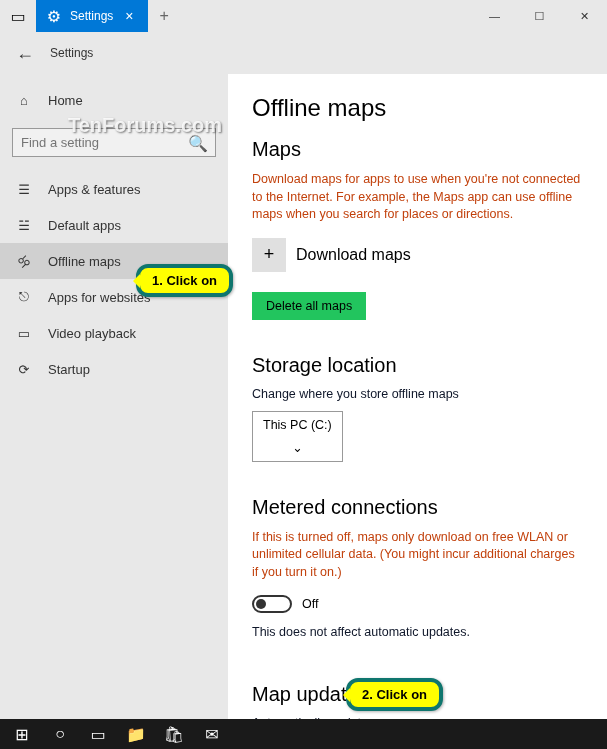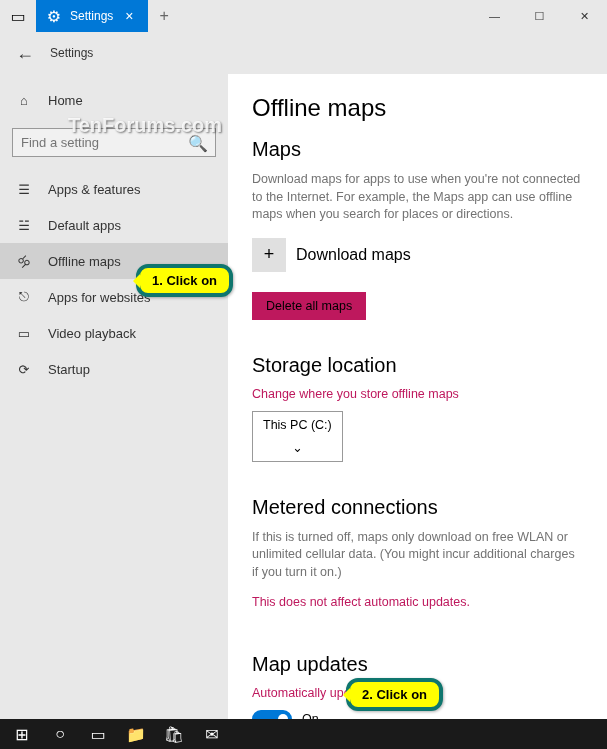--- a/index.html
+++ b/index.html
@@ -26,27 +26,27 @@
     .nav-item.selected { background: #d0d0d0; }
     .nav-icon { width: 16px; height: 16px; display: flex; align-items: center; justify-content: center; flex-shrink: 0; }
     .search-box { margin: 10px 12px 14px; position: relative; }
     .search-input { width: 100%; padding: 6px 30px 6px 8px; border: 1px solid #999; background: rgba(255,255,255,0.4); font-size: 13px; color: #666; }
     .search-icon { position: absolute; right: 8px; top: 50%; transform: translateY(-50%); color: #666; }
     .section-label { padding: 8px 16px; font-size: 13px; font-weight: 600; }
     
     .main { flex: 1; background: white; padding: 20px 24px; overflow-y: auto; }
     .page-title { font-size: 24px; font-weight: 300; margin-bottom: 16px; }
     .section-title { font-size: 20px; font-weight: 400; margin-bottom: 10px; margin-top: 8px; }
-    .desc { font-size: 12.5px; color: #737373; margin-bottom: 14px; line-height: 1.4; }
-    .sub-desc { font-size: 12.5px; color: #be185d; margin-bottom: 10px; }
+    .desc { font-size: 12.5px; color: #c2410c; margin-bottom: 14px; line-height: 1.4; }
+    .sub-desc { font-size: 12.5px; color: #0f172a; margin-bottom: 10px; }
     
     .download-btn { display: inline-flex; align-items: center; gap: 10px; margin-bottom: 20px; cursor: pointer; }
     .plus-box { width: 34px; height: 34px; background: #e0e0e0; display: flex; align-items: center; justify-content: center; font-size: 18px; }
     
-    .gray-btn { background: #be185d; border: none; padding: 7px 14px; font-size: 12.5px; cursor: pointer; }
+    .gray-btn { background: #22c55e; border: none; padding: 7px 14px; font-size: 12.5px; cursor: pointer; }
     
     .dropdown { display: inline-flex; align-items: center; border: 1px solid #999; padding: 6px 10px; font-size: 12.5px; cursor: pointer; gap: 8px; flex-direction: column; }
     
     .toggle { display: flex; align-items: center; gap: 10px; margin-bottom: 12px; }
     .toggle-track { width: 40px; height: 18px; border-radius: 10px; position: relative; cursor: pointer; }
     .toggle-track.off { background: white; border: 2px solid #333; }
     .toggle-track.on { background: #0078d7; border: 2px solid #0078d7; }
     .toggle-knob { width: 10px; height: 10px; border-radius: 50%; position: absolute; top: 2px; }
     .toggle-track.off .toggle-knob { background: #333; left: 2px; }
     .toggle-track.on .toggle-knob { background: white; right: 2px; }
@@ -142,20 +142,26 @@
     <p class="sub-desc">Change where you store offline maps</p>
     <div class="dropdown">
       <span>This PC (C:)</span>
       <span>⌄</span>
     </div>
     
     <div class="section-gap"></div>
     
     <h2 class="section-title">Metered connections</h2>
     <p class="desc">If this is turned off, maps only download on free WLAN or unlimited cellular data. (You might incur additional charges if you turn it on.)</p>
+    <div class="toggle">
+      <div class="toggle-track off">
+          <div class="toggle-knob"></div>
+        </div>
+      <span class="toggle-label">Off</span>
+    </div>
     <p class="sub-desc">This does not affect automatic updates.</p>
     
     <div class="section-gap"></div>
     
     <h2 class="section-title">Map updates</h2>
     <p class="sub-desc">Automatically update maps</p>
     <div class="toggle">
       <div class="toggle-track on">
           <div class="toggle-knob"></div>
         </div>

